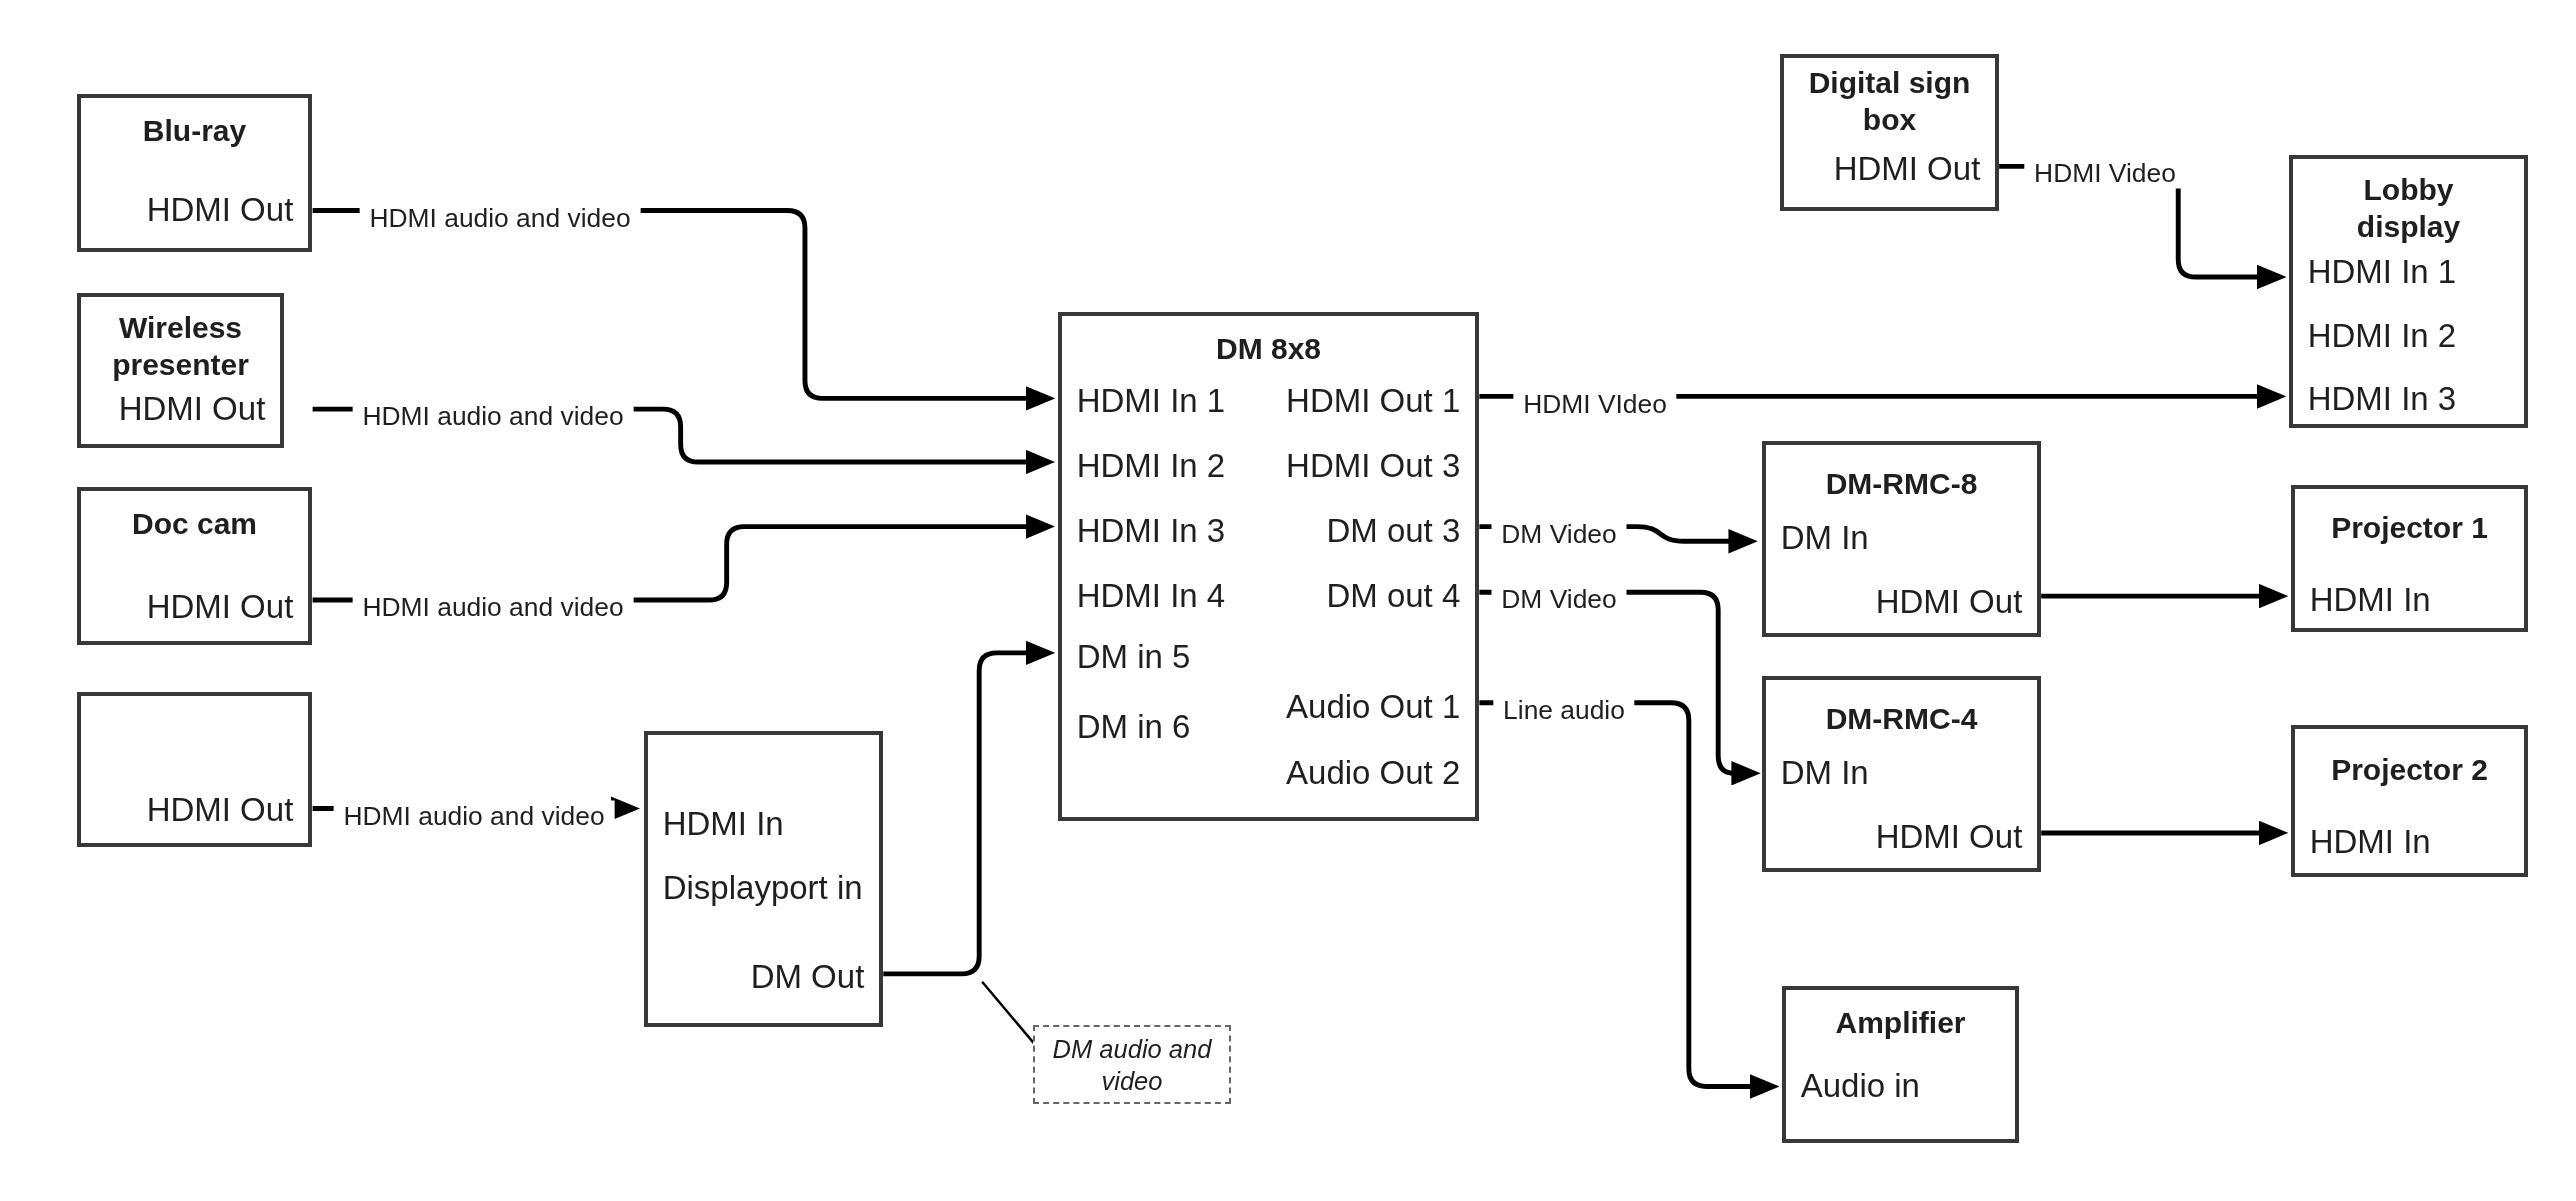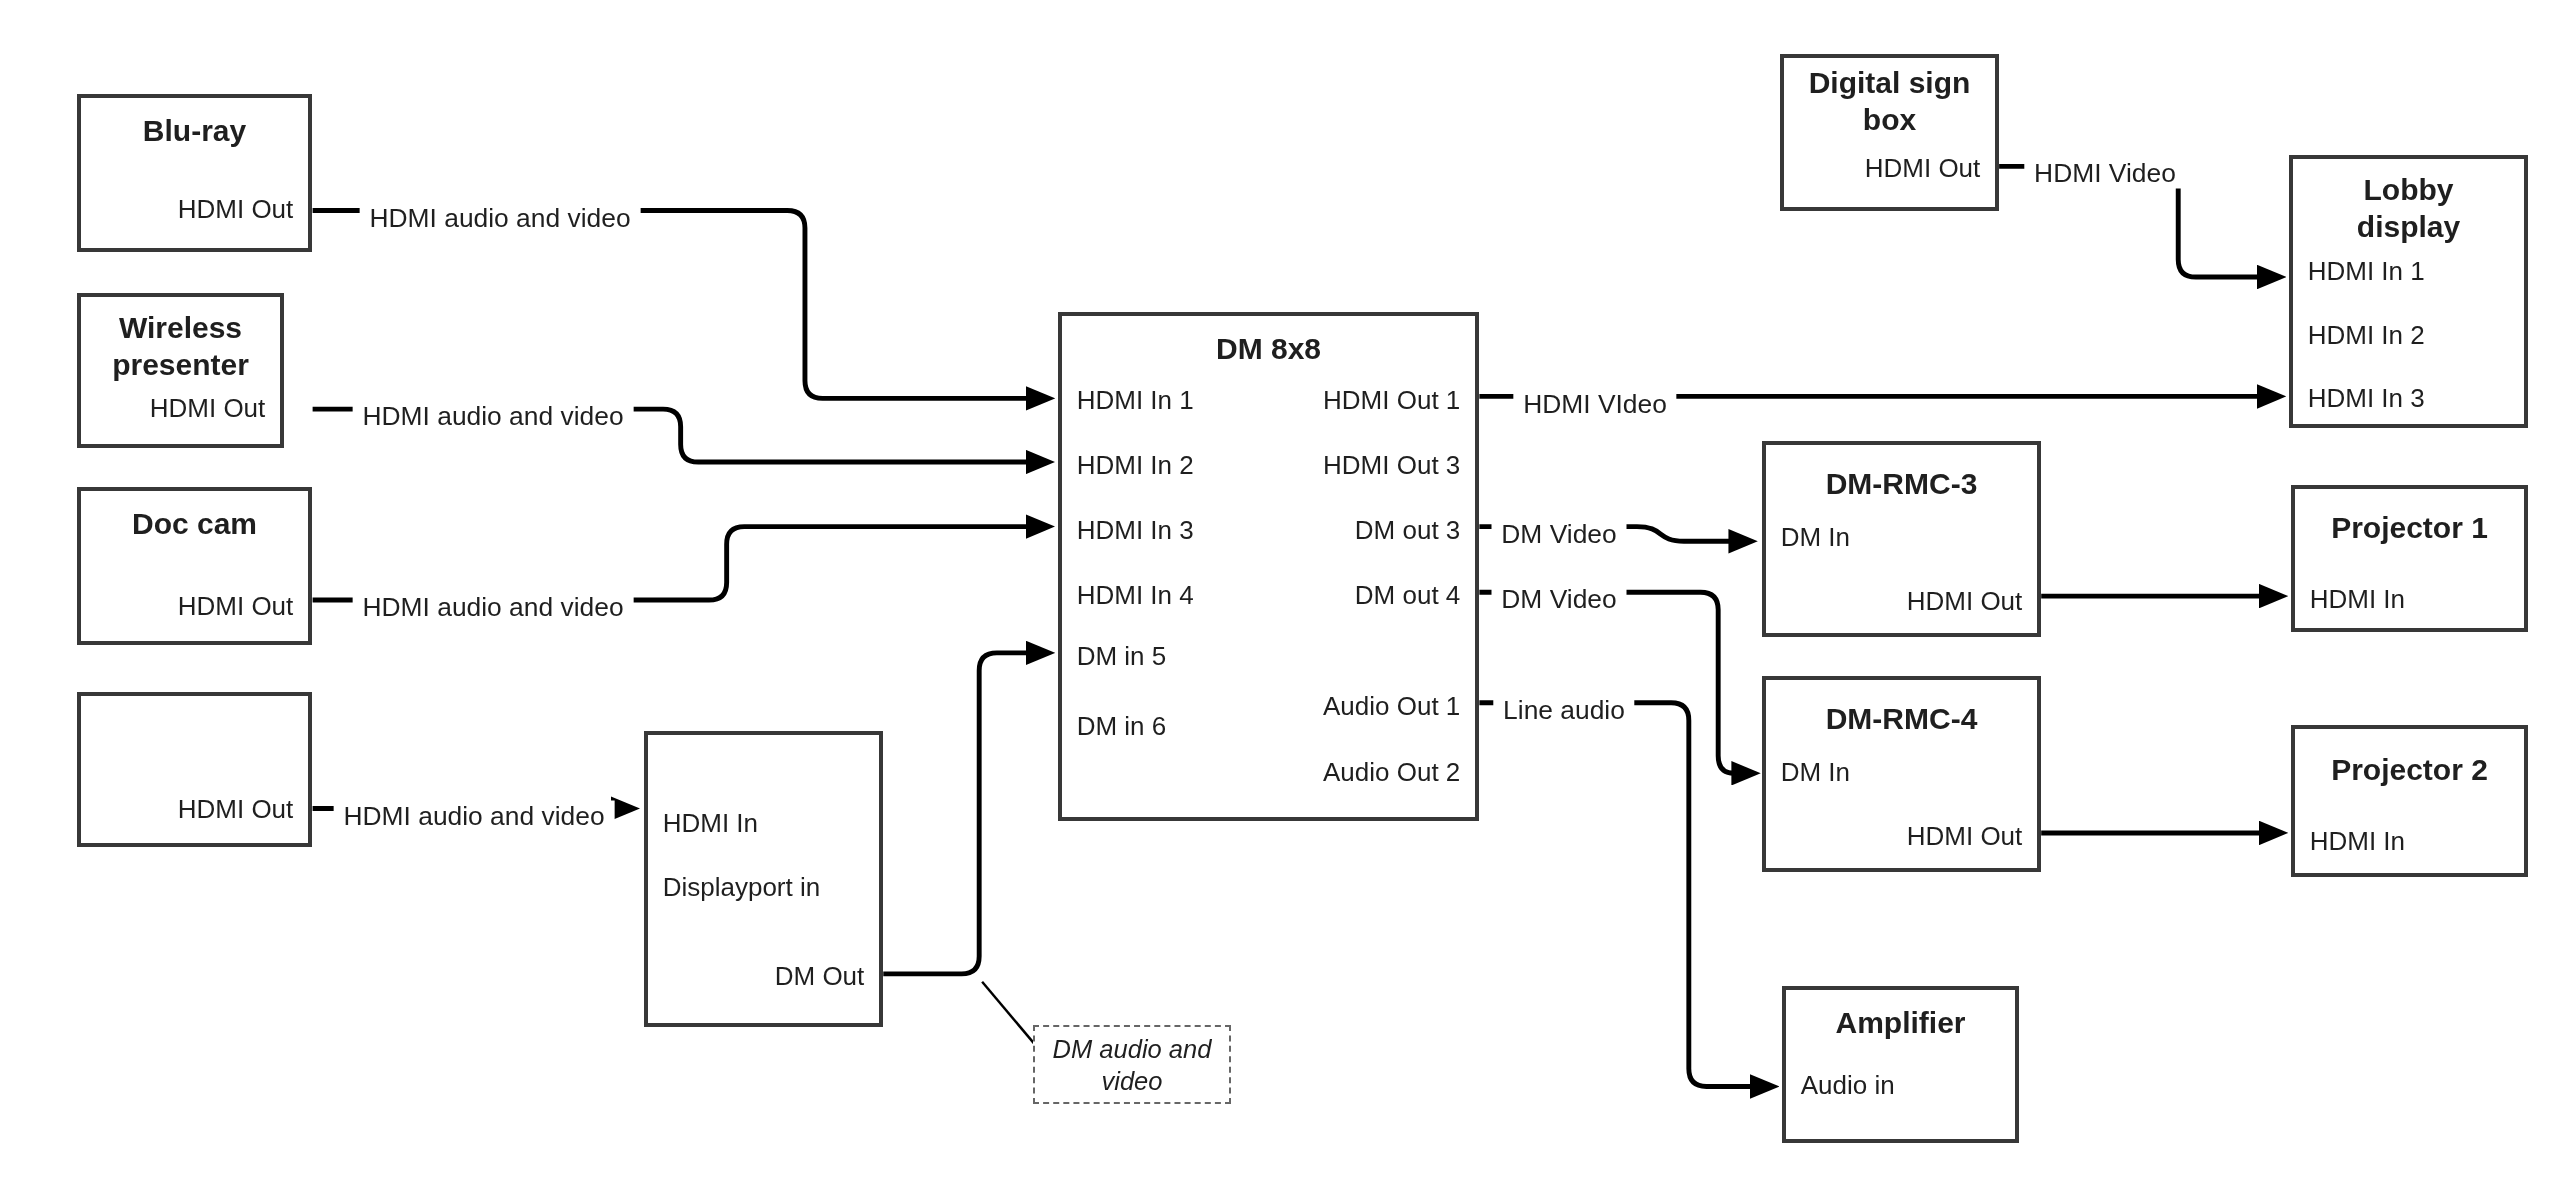--- a/index.html
+++ b/index.html
@@ -10,21 +10,21 @@
   .box{
     position:absolute;background:#ffffff;border:4.9px solid #383838;
     box-sizing:border-box;z-index:2;
   }
   .title{
     font-weight:bold;font-size:30px;line-height:37px;text-align:center;
     margin:0 auto;padding-top:13.7px;
   }
   .port{
     position:absolute;left:0;right:0;height:33px;line-height:33px;
-    font-size:26px;padding:0 14.7px;white-space:nowrap;
+    font-size:33px;padding:0 14.7px;white-space:nowrap;
   }
   .port.pl{text-align:left;}
   .port.pr{text-align:right;}
   svg.wires{position:absolute;left:0;top:0;z-index:3;}
   .wlabel{
     position:absolute;transform:translate(-50%,-50%);background:#ffffff;
     padding:0 9.8px;font-size:26.4px;white-space:nowrap;z-index:4;margin-top:7px;
   }
   .note{
     position:absolute;border:2.4px dashed #666;box-sizing:border-box;
@@ -84,21 +84,21 @@
   </div>
 
   <div class="box" style="left:2289px;top:155px;width:239px;height:273px">
     <div class="title" style="padding-top:11.7px;max-width:147px">Lobby display</div>
     <div class="port pl" style="top:96px">HDMI In 1</div>
     <div class="port pl" style="top:160px">HDMI In 2</div>
     <div class="port pl" style="top:223px">HDMI In 3</div>
   </div>
 
   <div class="box" style="left:1762px;top:441px;width:279px;height:196px">
-    <div class="title" style="padding-top:19.6px">DM-RMC-3</div>
+    <div class="title" style="padding-top:19.6px">DM-RMC-8</div>
     <div class="port pl" style="top:76px">DM In</div>
     <div class="port pr" style="top:140px">HDMI Out</div>
   </div>
 
   <div class="box" style="left:2291px;top:485px;width:237px;height:147px">
     <div class="title" style="padding-top:19.6px">Projector 1</div>
     <div class="port pl" style="top:94px">HDMI In</div>
   </div>
 
   <div class="box" style="left:1762px;top:676px;width:279px;height:196px">

